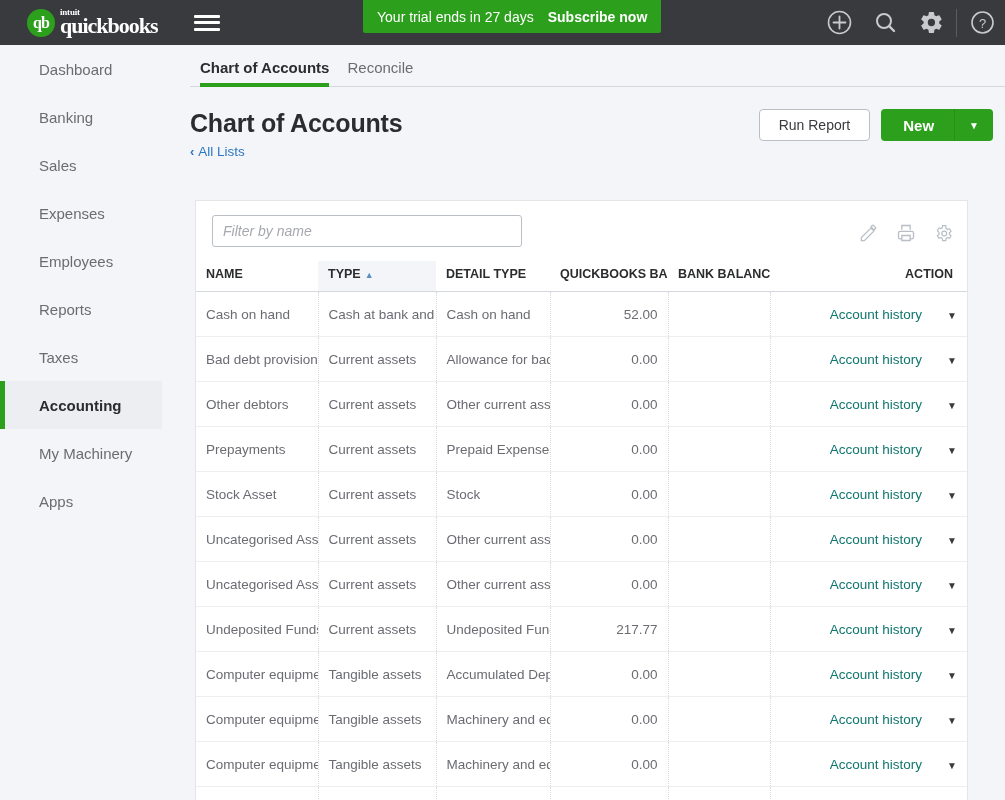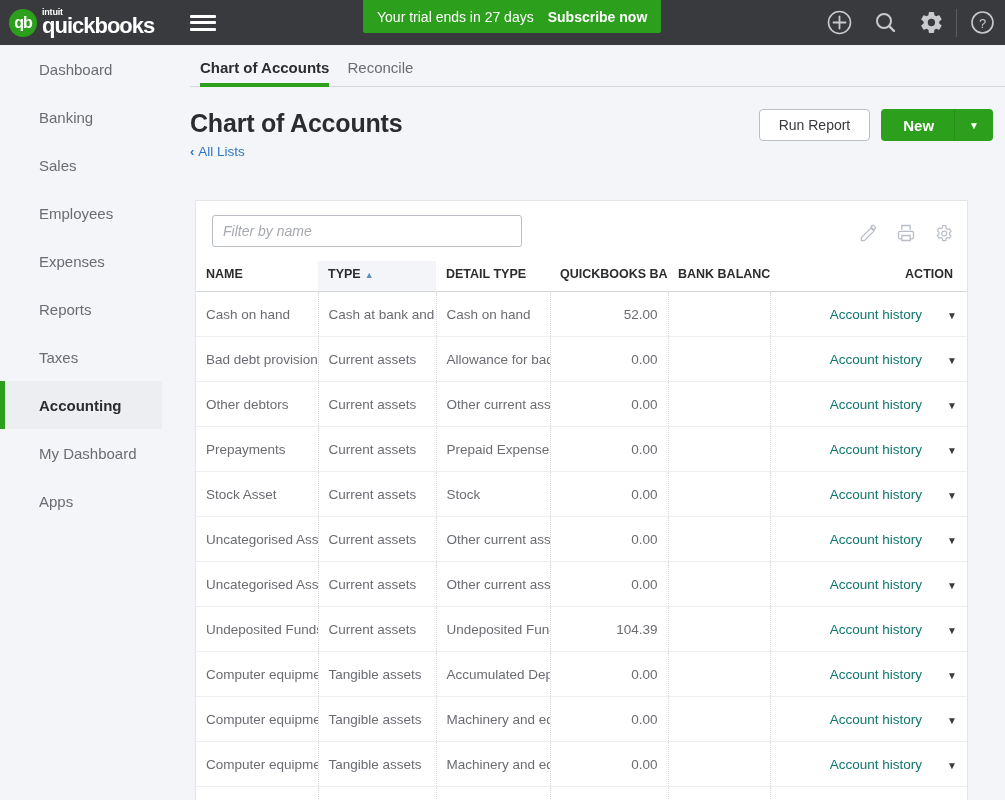--- a/index.html
+++ b/index.html
@@ -10,21 +10,21 @@
     overflow: hidden;
   }
 
   
   .topbar {
     position: absolute; top: 0; left: 0;
     width: 1005px; height: 45px;
     background: #393a3d;
     display: flex; align-items: center;
   }
-  .logo-wrap { display: flex; align-items: center; margin-left: 9px; }
+  .logo-wrap { display: flex; align-items: center; margin-left: 27px; font-family: Liberation Serif, serif; }
   .logo-circle {
     width: 28px; height: 28px; border-radius: 50%;
     background: #2ca01c; display: flex; align-items: center;
     justify-content: center; color: #fff; font-weight: bold;
     font-size: 16px; letter-spacing: -1px;
   }
   .logo-text { margin-left: 5px; line-height: 1; }
   .logo-intuit {
     display: block; color: #fff; font-size: 9px;
     font-weight: bold; letter-spacing: -0.2px; margin-bottom: -2px;
@@ -241,36 +241,36 @@
   <div class="nav-item">
       <span>Dashboard</span>
     </div>
   <div class="nav-item">
       <span>Banking</span>
     </div>
   <div class="nav-item">
       <span>Sales</span>
     </div>
   <div class="nav-item">
+      <span>Expenses</span>
+    </div>
+  <div class="nav-item">
       <span>Employees</span>
-    </div>
-  <div class="nav-item">
-      <span>Expenses</span>
     </div>
   <div class="nav-item">
       <span>Reports</span>
     </div>
   <div class="nav-item">
       <span>Taxes</span>
     </div>
   <div class="nav-item active">
       <span>Accounting</span>
     </div>
   <div class="nav-item">
-      <span>My Dashboard</span>
+      <span>My Machinery</span>
     </div>
   <div class="nav-item">
       <span>Apps</span>
     </div>
 </nav>
 
 <main class="main">
 
   <div class="tabs">
     <div class="tab active"><span>Chart of Accounts</span></div>
@@ -400,21 +400,21 @@
           <td class="num">0.00</td>
           <td></td>
           <td class="act">
             <span class="acct-link">Account history</span><span class="acct-caret">▼</span>
           </td>
         </tr>
         <tr>
           <td>Undeposited Funds</td>
           <td>Current assets</td>
           <td>Undeposited Funds</td>
-          <td class="num">104.39</td>
+          <td class="num">217.77</td>
           <td></td>
           <td class="act">
             <span class="acct-link">Account history</span><span class="acct-caret">▼</span>
           </td>
         </tr>
         <tr>
           <td>Computer equipment</td>
           <td>Tangible assets</td>
           <td>Accumulated Depreciation</td>
           <td class="num">0.00</td>

